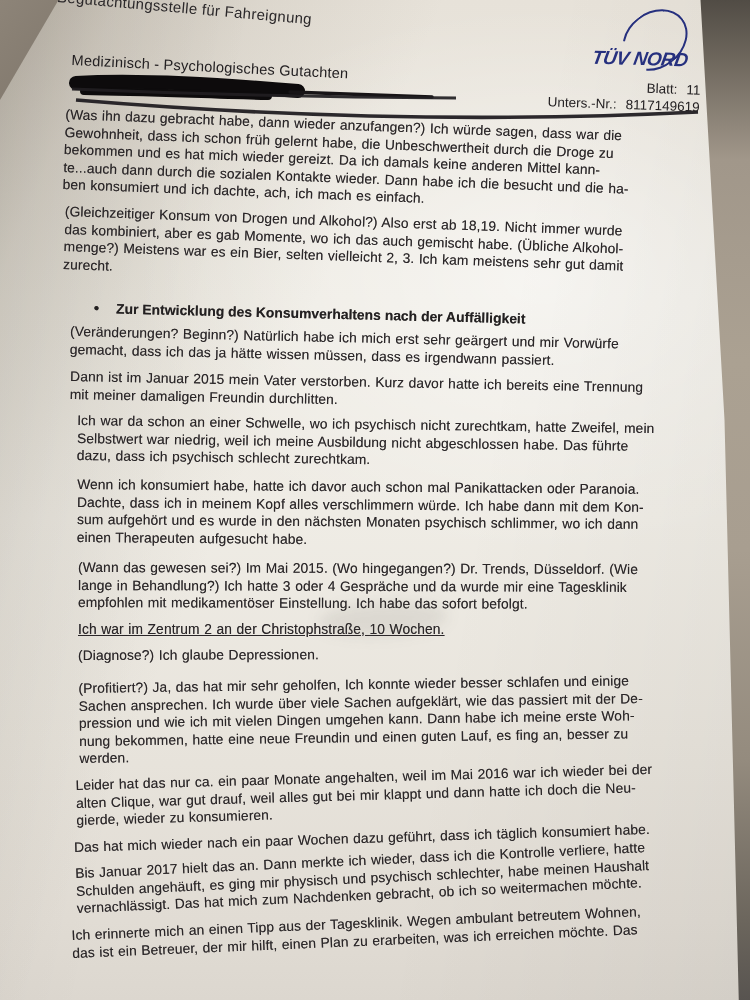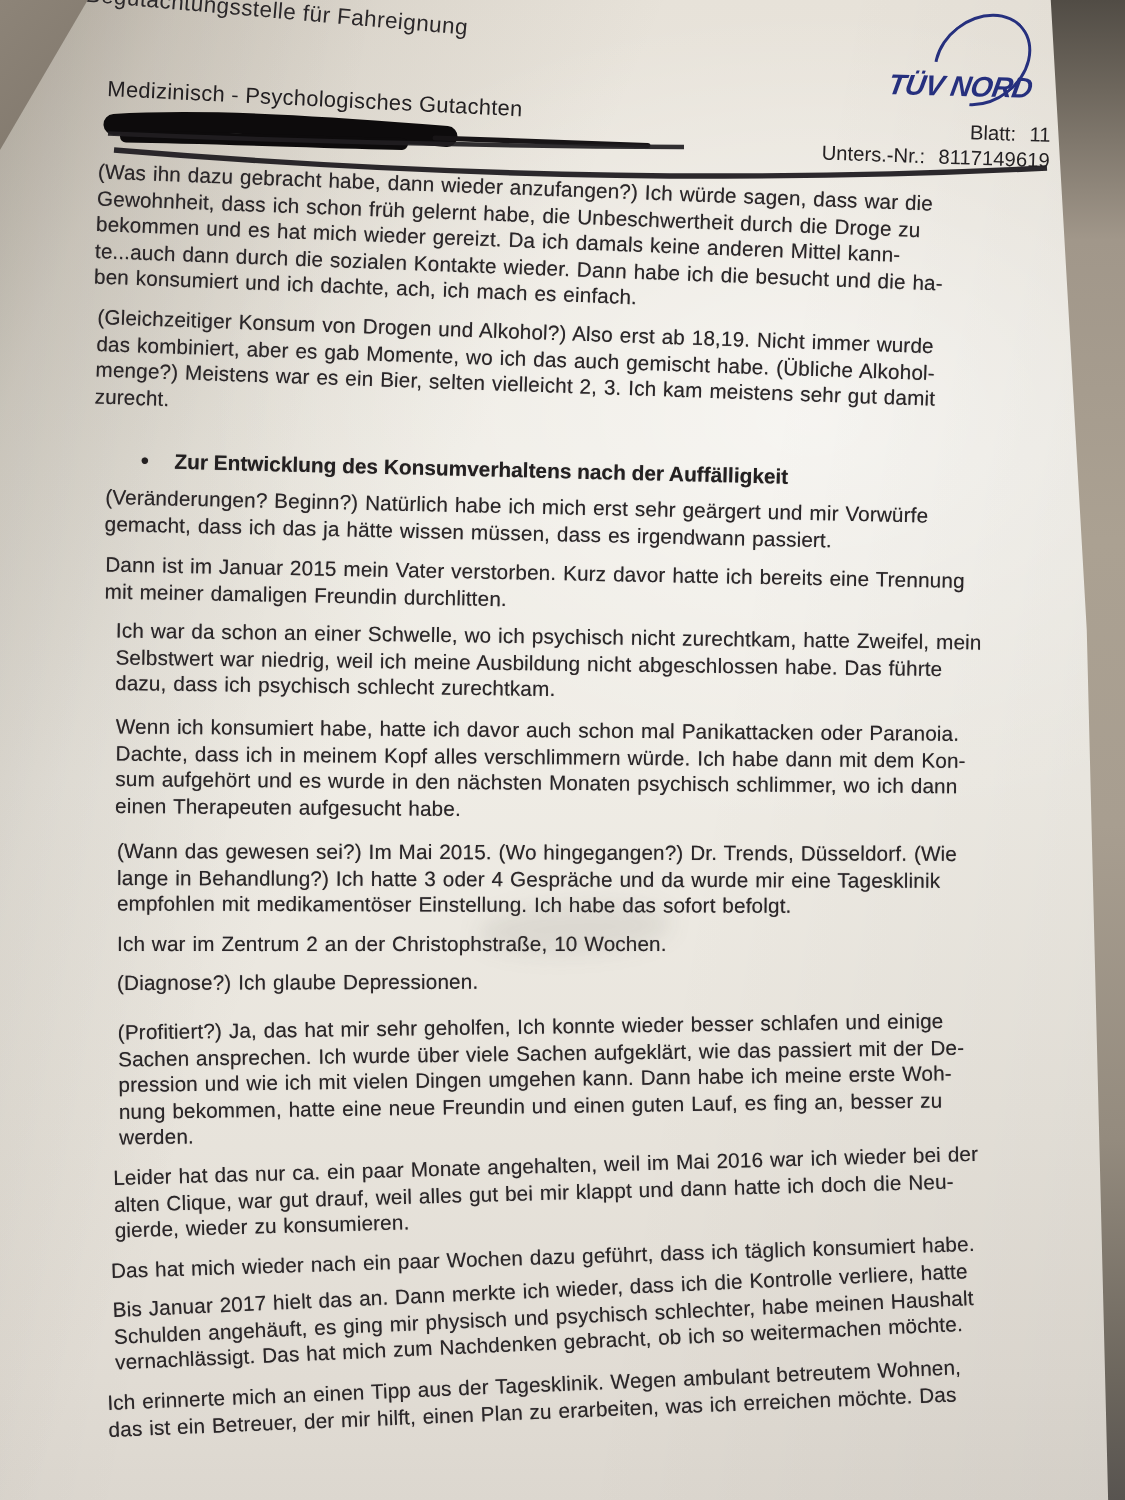--- a/index.html
+++ b/index.html
@@ -47,21 +47,21 @@
   .p2{transform:rotate(2deg);margin-left:64px;}
   .heading{display:flex;gap:17px;align-items:baseline;font-weight:bold;font-size:13.9px;
         margin:26px 0 7px 94px;transform:rotate(1.4deg);transform-origin:0 50%;color:#232021;
         text-shadow:0 0 .5px rgba(35,32,33,.55);}
   .heading .bullet{font-size:15px;}
   .p3{transform:rotate(1.3deg);margin-left:70px;}
   .p4{transform:rotate(1.1deg);margin-left:70px;}
   .p5{transform:rotate(0.8deg);margin-left:77px;}
   .p6{transform:rotate(0.5deg);margin-left:77px;margin-top:11px;}
   .p7{transform:rotate(0.2deg);margin-left:78px;margin-top:13px;}
-  .p8{margin-left:78px;}
+  .p8{margin-left:78px;text-decoration:underline;}
   .p9{transform:rotate(-0.2deg);margin-left:78px;}
   .p10{transform:rotate(-0.8deg);margin-left:79px;margin-top:15px;}
   .p11{transform:rotate(-1.6deg);margin-left:76px;}
   .p12{transform:rotate(-1.8deg);margin-left:74px;}
   .p13{transform:rotate(-2.6deg);margin-left:76px;}
   .p14{transform:rotate(-2.4deg);margin-left:72px;}
   .smudge{position:absolute;left:318px;top:602px;width:130px;height:34px;border-radius:50%;
         background:rgba(80,74,68,.10);filter:blur(7px);transform:rotate(-3deg);}
 </style>
 </head>

